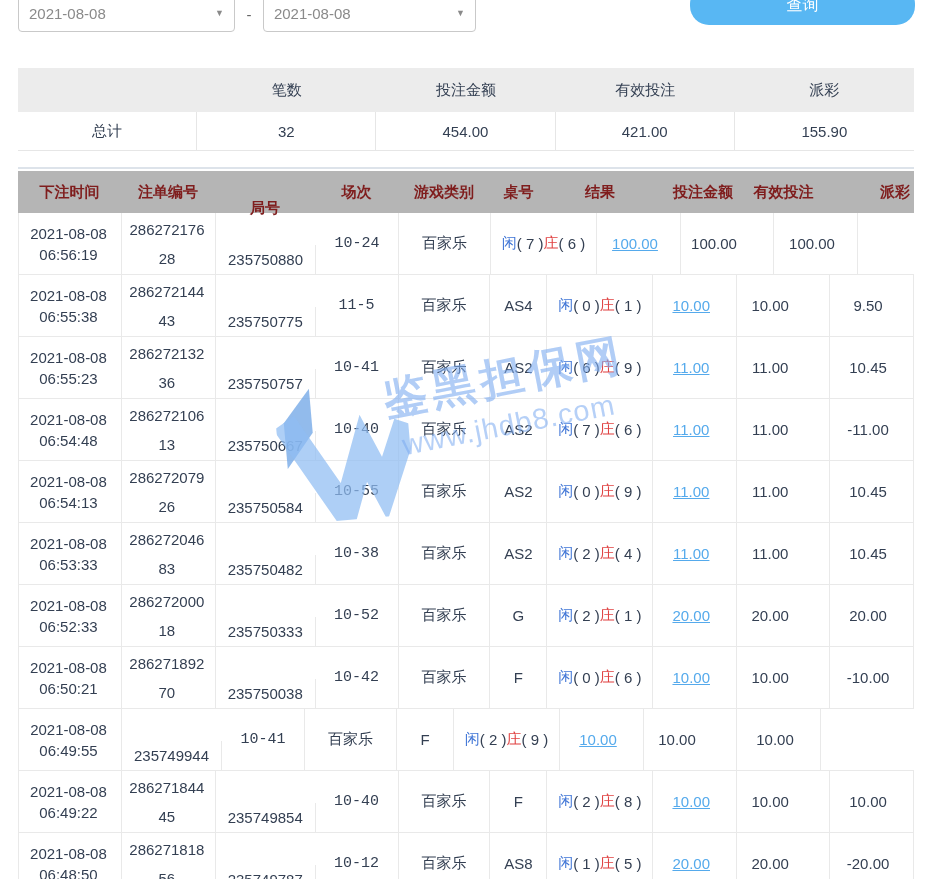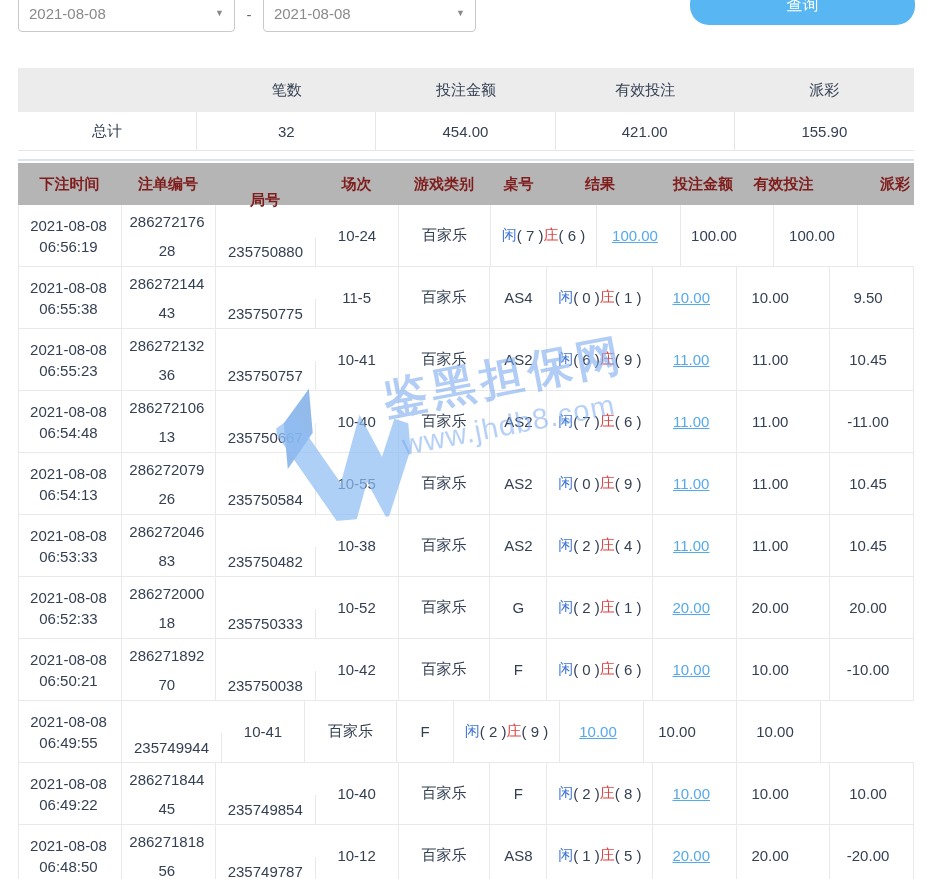--- a/index.html
+++ b/index.html
@@ -16,41 +16,41 @@
     color:#8a8a8a;font-size:15px;padding:0 10px;vertical-align:top;cursor:pointer;
   }
   .sel-from{width:217px;} .sel-to{width:213px;}
   .arrow{font-size:9px;color:#8a8a8a;margin-left:6px;}
   .dash{display:inline-block;margin:0 7px;color:#666;line-height:30px;vertical-align:top;font-size:15px;}
   .query-btn{
     position:absolute;right:0;top:-15px;width:225px;height:40px;border:none;border-radius:19px;
     background:#58b7f3;color:#fff;font-size:16px;cursor:pointer;font-family:inherit;
   }
   
-  .summary{margin:36px 18px 8px 18px;}
+  .summary{margin:36px 18px 16px 18px;}
   .sum-header{display:flex;height:44px;background:#ececec;align-items:center;}
   .sum-header .cell{width:20%;text-align:center;font-size:15px;color:#333f52;}
   .sum-row{display:flex;height:38px;border-bottom:1px solid #e6e6e6;}
   .sum-row .cell{
     box-sizing:border-box;width:20%;font-size:15px;border-right:1px solid #e6e6e6;
     display:flex;align-items:center;justify-content:center;
   }
   .sum-row .cell:last-child{border-right:none;}
   
   .divider{height:2px;background:#dde3ea;margin:6px 18px 0 18px;}
   
   .main{margin:2px 18px 0 18px;}
   .thead{display:flex;height:42px;background:#b5b5b5;align-items:center;}
   .thead .cell{box-sizing:border-box;color:#7f1d1d;font-weight:bold;font-size:15px;text-align:center;}
   .trow{display:flex;height:61px;border-bottom:1px solid #e9e9e9;border-left:1px solid #e9e9e9;background:#fff;}
   .trow .cell{
     box-sizing:border-box;border-right:1px solid #e9e9e9;font-size:15px;
     display:flex;align-items:center;justify-content:center;text-align:center;overflow:hidden;
   }
-  .c1{width:103px;} .c2{width:94px;} .c3{width:100px;margin-top:32px;} .c4{width:83px;} .c5{width:92px;}
+  .c1{width:103px;} .c2{width:94px;} .c3{width:100px;margin-top:32px;} .c4{width:83px;font-family:Liberation Mono, monospace;} .c5{width:92px;}
   .c6{width:57px;} .c7{width:106px;} .c8{width:84px;} .c9{width:93px;} .c10{width:84px;}
   .al{justify-content:flex-start;text-align:left;padding-left:6px;padding-right:9px;}
   .ar{justify-content:flex-end;text-align:right;padding-right:7px;}
   .arw{justify-content:flex-end;text-align:right;padding-right:26px;}
   .thead .c8,.thead .c10{text-align:right;padding-right:4px;}
   .time{line-height:21px;}
   .order{word-break:break-all;line-height:29px;}
   .res{white-space:nowrap;}
   .res-player{color:#3e74d6;}
   .res-banker{color:#e04343;}

